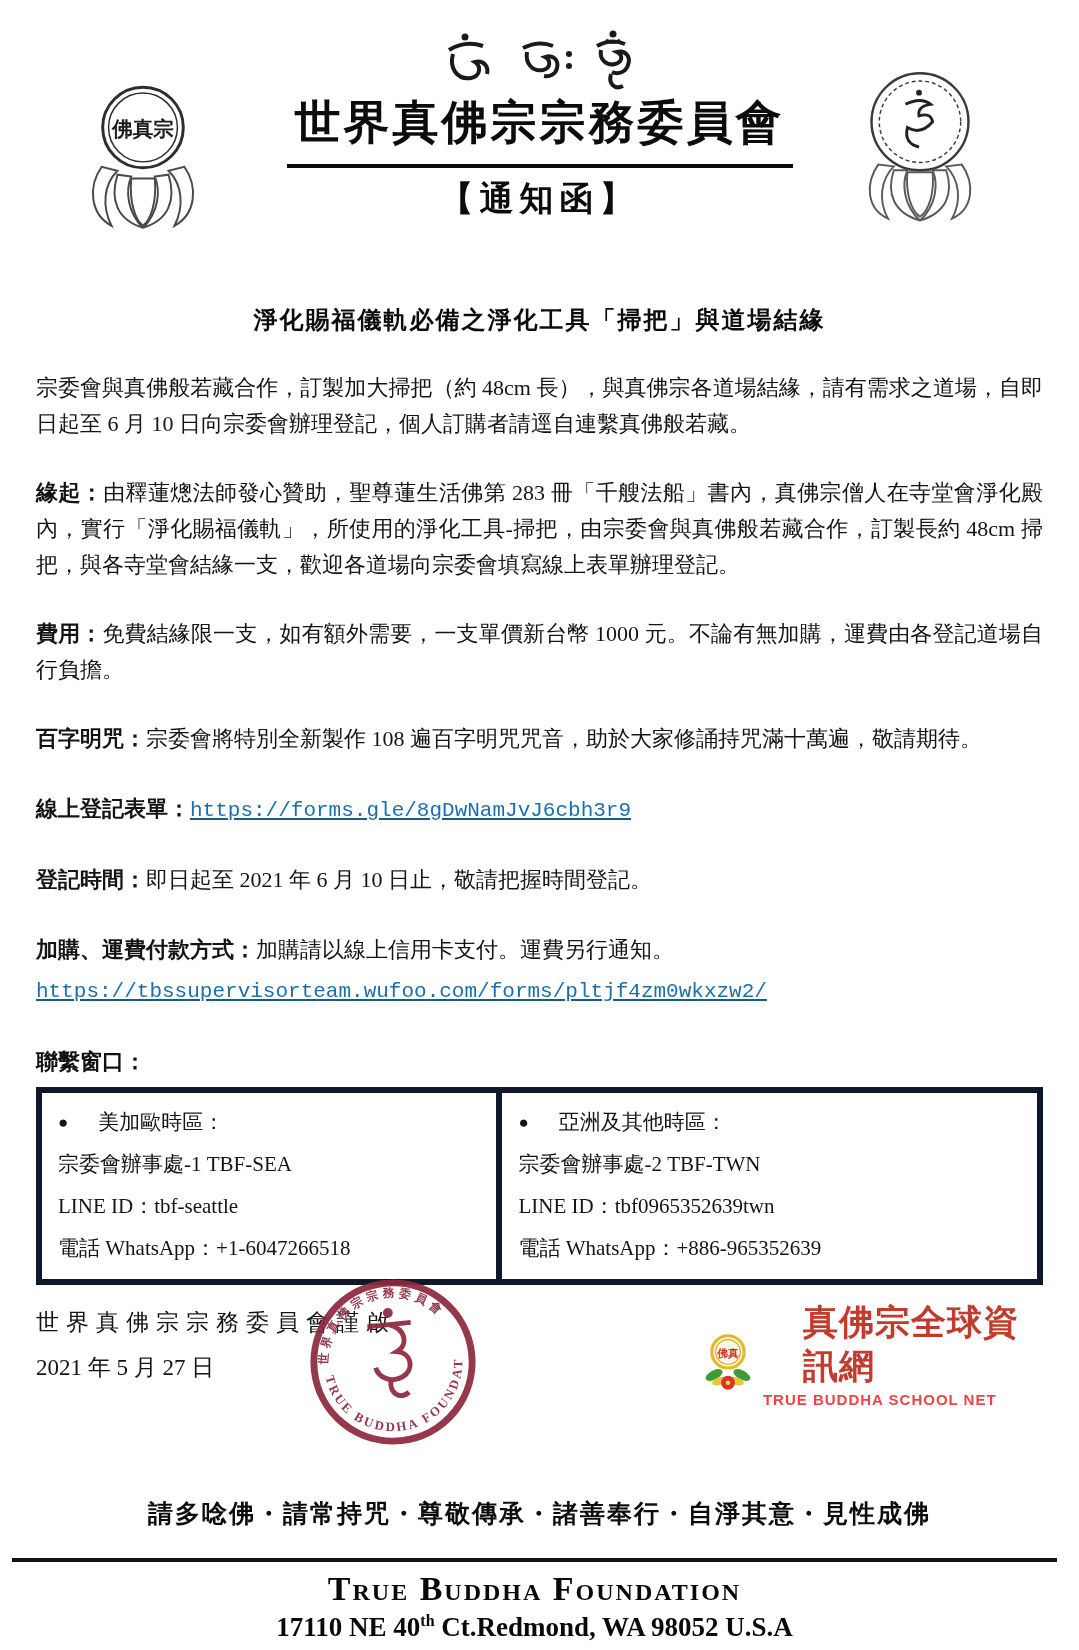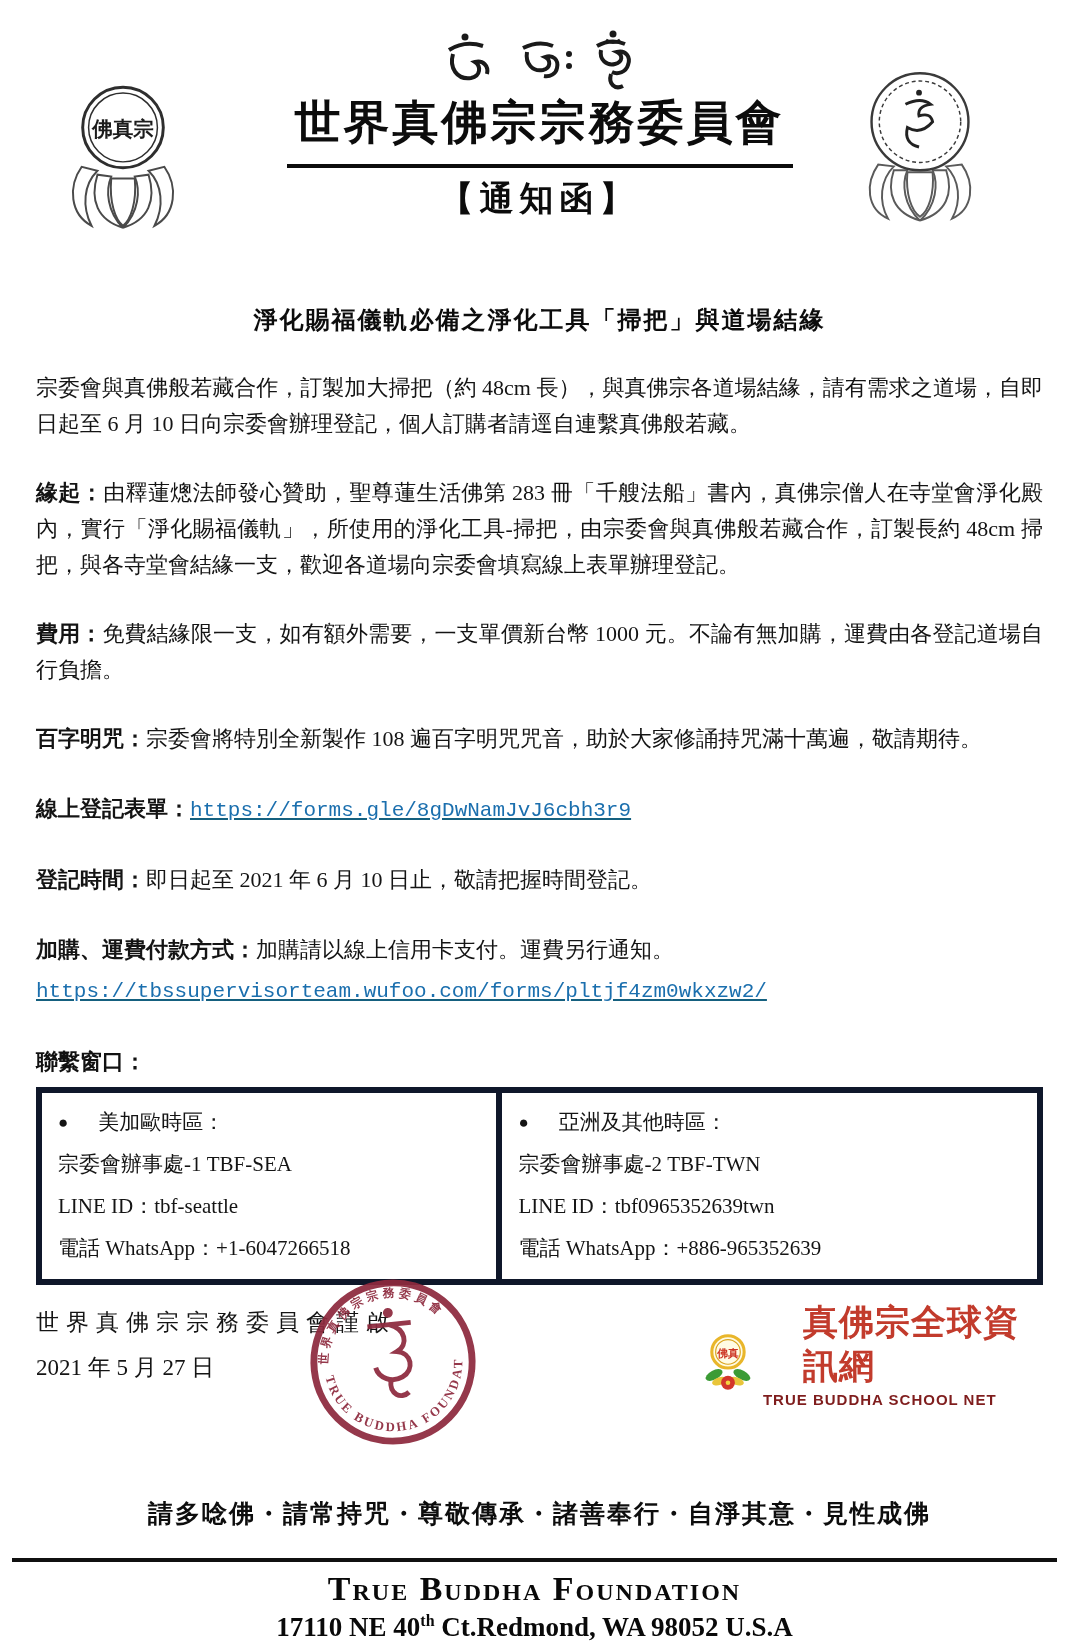--- a/index.html
+++ b/index.html
@@ -14,21 +14,21 @@
   .header{position:relative;height:252px;}
   .tibetan-wrap{position:absolute;left:0;right:0;top:28px;text-align:center;}
   .org-title-wrap{position:absolute;left:0;right:0;top:92px;text-align:center;}
   .org-title{
     display:inline-block;font-family:"Liberation Sans","DejaVu Sans",sans-serif;
     font-weight:700;font-size:46px;letter-spacing:3px;color:#0c0c0c;
     border-bottom:4px solid #0c0c0c;padding:0 8px 10px 8px;
   }
   .notice-label{position:absolute;left:0;right:0;top:176px;text-align:center;
     font-size:34px;letter-spacing:6px;font-weight:600;color:#0c0c0c;}
-  .emblem-left{position:absolute;left:64px;top:76px;}
+  .emblem-left{position:absolute;left:84px;top:76px;}
   .emblem-right{position:absolute;right:96px;top:62px;}
 
   
   .doc-title{margin:52px 0 0 0;text-align:center;font-size:24px;font-weight:700;
     letter-spacing:2px;color:#0c0c0c;}
 
   
   .para{font-size:22px;line-height:1.62;text-align:justify;margin:34px 0 0 0;color:#141414;}
   .para .lbl{font-weight:700;}
   .link{
@@ -51,21 +51,21 @@
   
   .signoff{position:relative;margin-top:22px;height:150px;}
   .signoff-org{font-size:23px;letter-spacing:7px;color:#141414;}
   .signoff-date{font-size:23px;margin-top:14px;color:#141414;}
   .stamp{position:absolute;left:268px;top:-34px;opacity:.93;}
   .tbsn{position:absolute;right:12px;top:-6px;width:330px;}
   .tbsn-row{display:flex;align-items:flex-end;}
   .tbsn-text{margin-left:8px;}
   .tbsn-cn{font-size:35px;font-weight:900;color:#c23b2c;letter-spacing:1px;
     font-family:"Liberation Serif","DejaVu Serif",serif;line-height:1.25;margin-left:40px;}
-  .tbsn-en{font-size:15px;font-weight:700;color:#7f1d1d;letter-spacing:1px;
+  .tbsn-en{font-size:15px;font-weight:700;color:#ef4444;letter-spacing:1px;
     font-family:"Liberation Sans","DejaVu Sans",sans-serif;margin-top:2px;}
 
   
   .motto{margin-top:40px;text-align:center;font-size:25px;font-weight:700;
     letter-spacing:2px;color:#0d0d0d;}
   .footer{margin:28px 22px 0 12px;border-top:4px solid #101010;padding-top:8px;text-align:center;}
   .f-org{font-size:34px;font-weight:700;font-variant:small-caps;letter-spacing:2px;color:#090909;}
   .f-addr{font-size:27px;font-weight:700;margin-top:4px;color:#090909;}
   .f-addr sup{font-size:16px;text-align:center;}
   .f-tel{font-size:26px;font-weight:700;margin-top:4px;color:#090909;}

